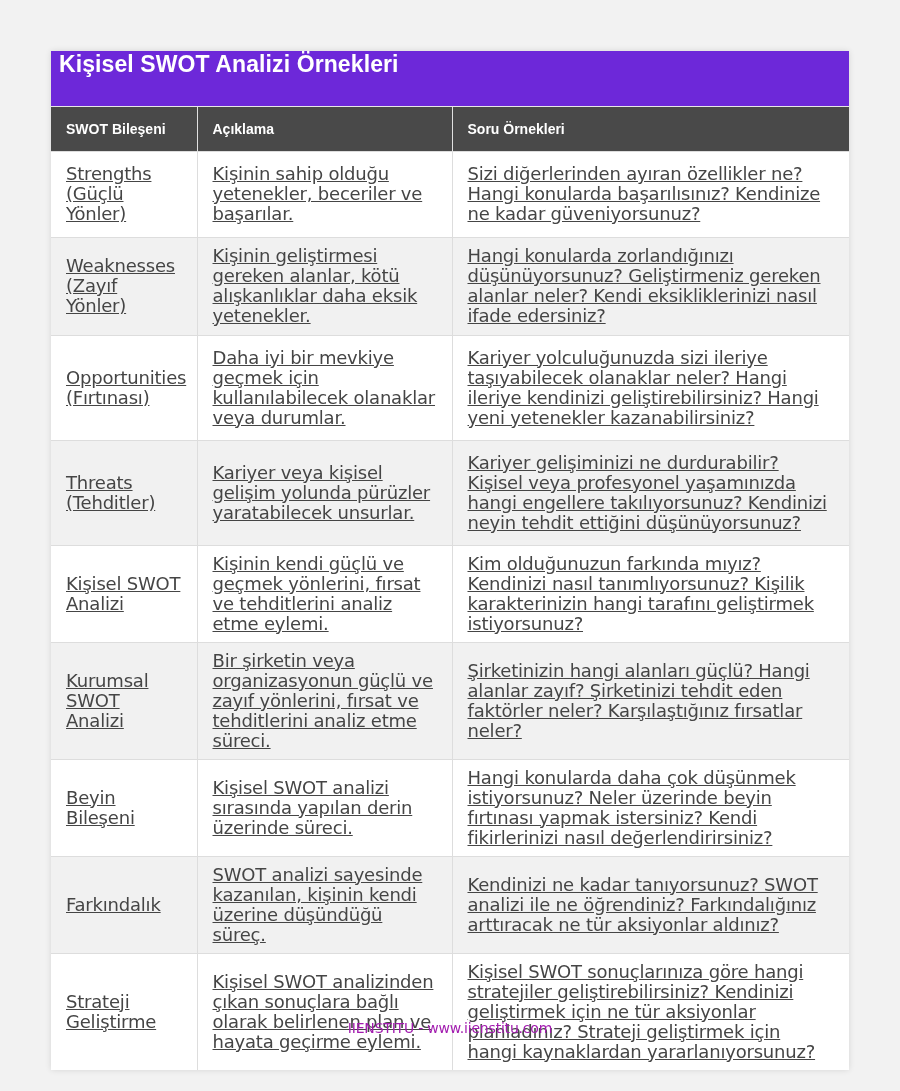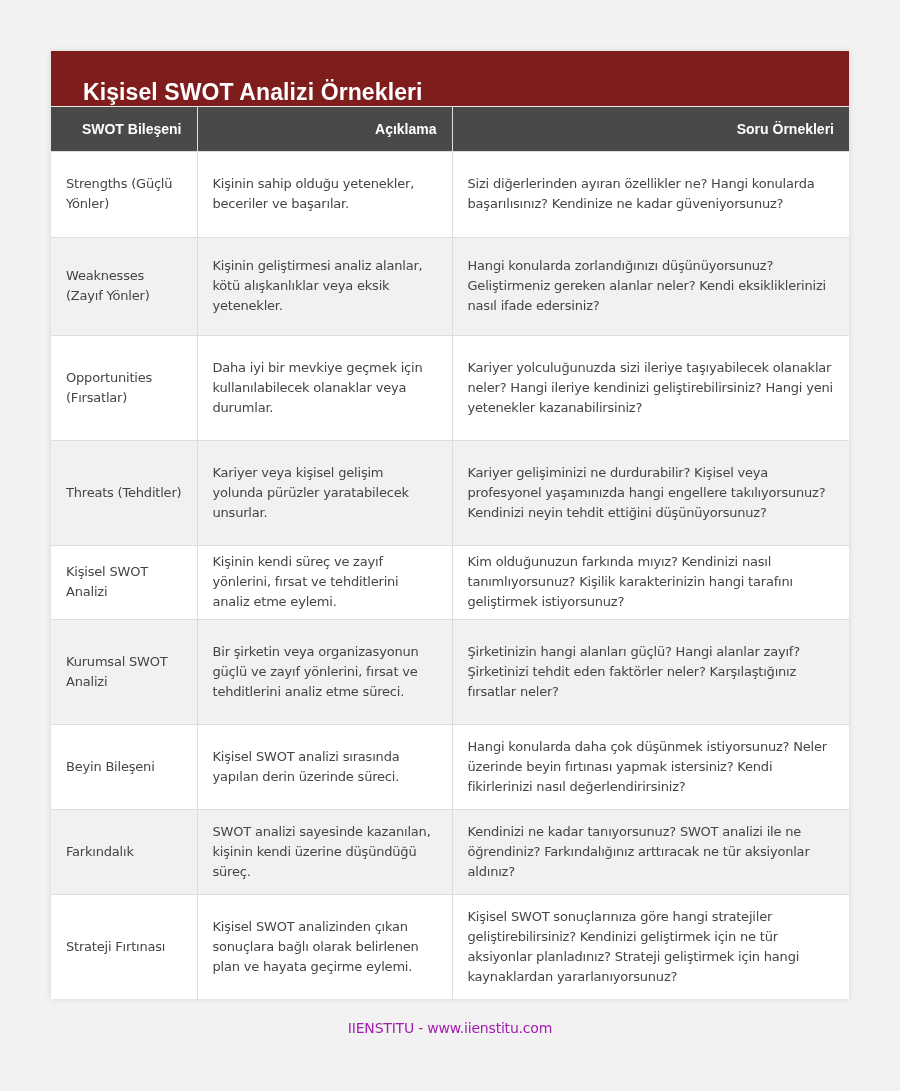--- a/index.html
+++ b/index.html
@@ -16,25 +16,25 @@
     }
     .card {
       position: absolute;
       left: 51px;
       top: 51px;
       width: 798px;
       background: #ffffff;
       box-shadow: 0 0 6px rgba(0,0,0,0.12);
     }
     .title-bar {
-      background: #7f1d1d;
+      background: #6d28d9;
       height: 56px;
       display: flex;
-      align-items: flex-end;
-      padding-left: 32px;
+      align-items: flex-start;
+      padding-left: 8px;
       border-bottom: 1px solid #e8e8e8;
       box-sizing: border-box;
     }
     .title-bar h1 {
       margin: 0;
       color: #ffffff;
       font-family: "Liberation Sans", sans-serif;
       font-weight: bold;
       font-size: 23px;
       letter-spacing: 0.1px;
@@ -46,37 +46,38 @@
     }
     col.c1 { width: 146px; }
     col.c2 { width: 255px; }
     col.c3 { width: 397px; }
     thead th {
       background: #494949;
       color: #ffffff;
       font-family: "Liberation Sans", sans-serif;
       font-weight: bold;
       font-size: 14px;
-      text-align: right;
+      text-align: left;
       height: 44px;
       padding: 0 15px;
       box-sizing: border-box;
       border-right: 1px solid #e0e0e0;
     }
     thead th:last-child { border-right: none; margin-left: 44px; }
     tbody td {
-      font-size: 13px;
+      font-size: 18px;
       line-height: 20px;
-      padding: 0 15px;
+      padding: 8px 15px;
       vertical-align: middle;
       border-right: 1px solid #dddddd;
       border-top: 1px solid #dddddd;
       color: #454545;
       box-sizing: border-box;
       letter-spacing: -0.2px;
+      text-decoration: underline;
     }
     tbody td:last-child { border-right: none; }
     tbody tr:nth-child(even) td { background: #f1f1f1; }
     tbody tr:nth-child(odd) td { background: #ffffff; }
     .footer {
       position: absolute;
       left: 0;
       width: 900px;
       top: 1020px;
       text-align: center;
@@ -106,55 +107,55 @@
       </tr>
     </thead>
     <tbody>
       <tr style="height:86px">
         <td>Strengths (Güçlü Yönler)</td>
         <td>Kişinin sahip olduğu yetenekler, beceriler ve başarılar.</td>
         <td>Sizi diğerlerinden ayıran özellikler ne? Hangi konularda başarılısınız? Kendinize ne kadar güveniyorsunuz?</td>
       </tr>
       <tr style="height:98px">
         <td>Weaknesses (Zayıf Yönler)</td>
-        <td>Kişinin geliştirmesi analiz alanlar, kötü alışkanlıklar veya eksik yetenekler.</td>
+        <td>Kişinin geliştirmesi gereken alanlar, kötü alışkanlıklar daha eksik yetenekler.</td>
         <td>Hangi konularda zorlandığınızı düşünüyorsunuz? Geliştirmeniz gereken alanlar neler? Kendi eksikliklerinizi nasıl ifade edersiniz?</td>
       </tr>
       <tr style="height:105px">
-        <td>Opportunities (Fırsatlar)</td>
+        <td>Opportunities (Fırtınası)</td>
         <td>Daha iyi bir mevkiye geçmek için kullanılabilecek olanaklar veya durumlar.</td>
         <td>Kariyer yolculuğunuzda sizi ileriye taşıyabilecek olanaklar neler? Hangi ileriye kendinizi geliştirebilirsiniz? Hangi yeni yetenekler kazanabilirsiniz?</td>
       </tr>
       <tr style="height:105px">
         <td>Threats (Tehditler)</td>
         <td>Kariyer veya kişisel gelişim yolunda pürüzler yaratabilecek unsurlar.</td>
         <td>Kariyer gelişiminizi ne durdurabilir? Kişisel veya profesyonel yaşamınızda hangi engellere takılıyorsunuz? Kendinizi neyin tehdit ettiğini düşünüyorsunuz?</td>
       </tr>
       <tr style="height:74px">
         <td>Kişisel SWOT Analizi</td>
-        <td>Kişinin kendi süreç ve zayıf yönlerini, fırsat ve tehditlerini analiz etme eylemi.</td>
+        <td>Kişinin kendi güçlü ve geçmek yönlerini, fırsat ve tehditlerini analiz etme eylemi.</td>
         <td>Kim olduğunuzun farkında mıyız? Kendinizi nasıl tanımlıyorsunuz? Kişilik karakterinizin hangi tarafını geliştirmek istiyorsunuz?</td>
       </tr>
       <tr style="height:105px">
         <td>Kurumsal SWOT Analizi</td>
         <td>Bir şirketin veya organizasyonun güçlü ve zayıf yönlerini, fırsat ve tehditlerini analiz etme süreci.</td>
         <td>Şirketinizin hangi alanları güçlü? Hangi alanlar zayıf? Şirketinizi tehdit eden faktörler neler? Karşılaştığınız fırsatlar neler?</td>
       </tr>
       <tr style="height:85px">
         <td>Beyin Bileşeni</td>
         <td>Kişisel SWOT analizi sırasında yapılan derin üzerinde süreci.</td>
         <td>Hangi konularda daha çok düşünmek istiyorsunuz? Neler üzerinde beyin fırtınası yapmak istersiniz? Kendi fikirlerinizi nasıl değerlendirirsiniz?</td>
       </tr>
       <tr style="height:85px">
         <td>Farkındalık</td>
         <td>SWOT analizi sayesinde kazanılan, kişinin kendi üzerine düşündüğü süreç.</td>
         <td>Kendinizi ne kadar tanıyorsunuz? SWOT analizi ile ne öğrendiniz? Farkındalığınız arttıracak ne tür aksiyonlar aldınız?</td>
       </tr>
       <tr style="height:105px">
-        <td>Strateji Fırtınası</td>
+        <td>Strateji Geliştirme</td>
         <td>Kişisel SWOT analizinden çıkan sonuçlara bağlı olarak belirlenen plan ve hayata geçirme eylemi.</td>
         <td>Kişisel SWOT sonuçlarınıza göre hangi stratejiler geliştirebilirsiniz? Kendinizi geliştirmek için ne tür aksiyonlar planladınız? Strateji geliştirmek için hangi kaynaklardan yararlanıyorsunuz?</td>
       </tr>
     </tbody>
   </table>
 </div>
 
 <div class="footer">IIENSTITU - www.iienstitu.com</div>
 
 </body></html>

